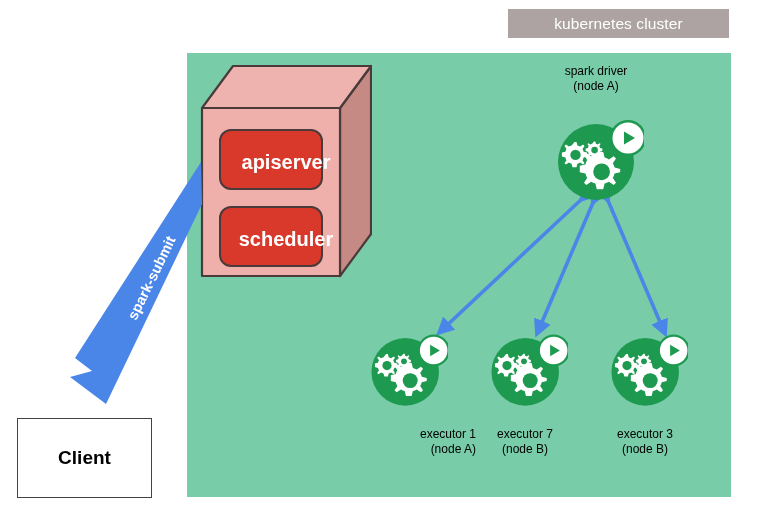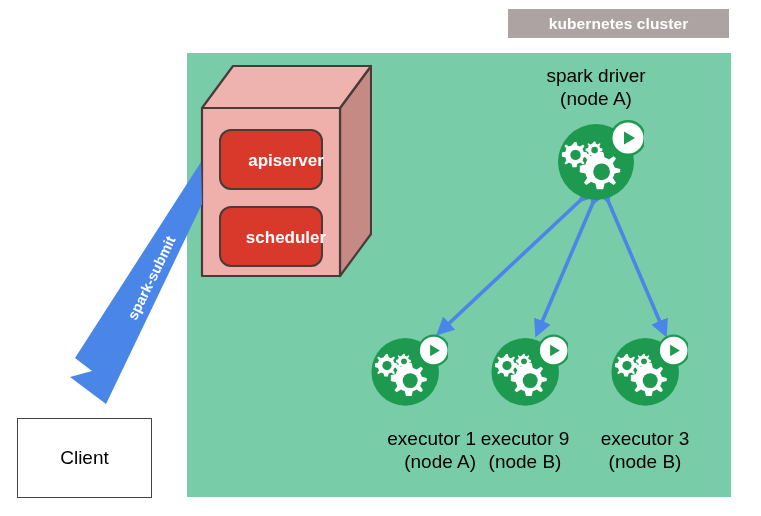--- a/index.html
+++ b/index.html
@@ -36,55 +36,56 @@
     width: 221px;
     height: 29px;
     background: #ada3a3;
     display: flex;
     align-items: center;
     justify-content: center;
   }
   #cluster-banner .banner-text {
     color: #ffffff;
     font-size: 15.5px;
-    font-weight: bold;
+    font-weight: normal;
     letter-spacing: 0.1px;
     white-space: nowrap;
   }
 
   
   #client-box {
     left: 17px;
     top: 418px;
     width: 135px;
     height: 80px;
     background: #ffffff;
     border: 1.6px solid #434343;
     display: flex;
     align-items: center;
     justify-content: center;
     box-sizing: border-box;
   }
   #client-box .client-text {
     color: #000000;
     font-size: 19px;
+    font-weight: bold;
   }
 
   
   #cube {
     left: 200px;
     top: 62px;
     width: 172px;
     height: 218px;
   }
   #cube svg { display: block; }
   .cube-label {
     position: absolute;
     color: #ffffff;
-    font-size: 17px;
+    font-size: 20px;
     font-weight: bold;
     width: 100%;
     text-align: center;
     white-space: nowrap;
   }
   #apiserver-label { left: 0; top: 89px; }
   #scheduler-label { left: 0; top: 166px; }
 
   
   #spark-submit-arrow {
@@ -113,21 +114,21 @@
     height: 516px;
     pointer-events: none;
   }
 
   
   .node-icon { }
   .node-caption {
     position: absolute;
     text-align: center;
     color: #000000;
-    font-size: 19px;
+    font-size: 12px;
     line-height: 1.22;
     white-space: nowrap;
   }
 
   #driver-caption { left: 511px; top: 64px; width: 170px; }
   #exec1-caption  { left: 336px; top: 427px; width: 140px; text-align: right; }
   #exec2-caption  { left: 455px; top: 427px; width: 140px; }
   #exec3-caption  { left: 575px; top: 427px; width: 140px; text-align: center; }
 
   #driver-icon { left: 552px; top: 116px; width: 92px; height: 90px; }
@@ -233,21 +234,21 @@
       <g fill="#ffffff">
         <path d="M42 25.5 l1.3 0 0.6 2.3 a6 6 0 0 1 1.8 0.75 l2-1.35 0.92 0.92 -1.35 2 a6 6 0 0 1 0.75 1.8 l2.3 0.6 0 1.3 0 1.3 -2.3 0.6 a6 6 0 0 1 -0.75 1.8 l1.35 2 -0.92 0.92 -2-1.35 a6 6 0 0 1 -1.8 0.75 l-0.6 2.3 -1.3 0 -1.3 0 -0.6-2.3 a6 6 0 0 1 -1.8-0.75 l-2 1.35 -0.92-0.92 1.35-2 a6 6 0 0 1 -0.75-1.8 l-2.3-0.6 0-1.3 0-1.3 2.3-0.6 a6 6 0 0 1 0.75-1.8 l-1.35-2 0.92-0.92 2 1.35 a6 6 0 0 1 1.8-0.75 z"></path>
         <circle cx="42.6" cy="34.1" r="3.3" fill="#1e9950"></circle>
       </g>
       <circle cx="76" cy="22" r="15.5" fill="#ffffff"></circle>
       <polygon points="72,15.5 83,22 72,28.5" fill="#1e9950"></polygon>
     </svg>
   </div>
 
   <div class="node-caption" id="exec2-caption">
-    <div>executor 9</div>
+    <div>executor 7</div>
     <div>(node B)</div>
   </div>
   <div class="abs node-icon" id="exec2-icon">
     <svg width="82" height="80" viewBox="0 0 92 90" xmlns="http://www.w3.org/2000/svg">
       <circle cx="44" cy="46" r="38" fill="#1e9950"></circle>
       <circle cx="76" cy="22" r="18" fill="#1e9950"></circle>
       <g fill="#ffffff">
         <path d="M48 36 l3.2 0 1.4 5.6 a14.5 14.5 0 0 1 4.3 1.8 l4.8-3.2 2.3 2.3 -3.2 4.8 a14.5 14.5 0 0 1 1.8 4.3 l5.6 1.4 0 3.2 -5.6 1.4 a14.5 14.5 0 0 1 -1.8 4.3 l3.2 4.8 -2.3 2.3 -4.8-3.2 a14.5 14.5 0 0 1 -4.3 1.8 l-1.4 5.6 -3.2 0 -3.2 0 -1.4-5.6 a14.5 14.5 0 0 1 -4.3-1.8 l-4.8 3.2 -2.3-2.3 3.2-4.8 a14.5 14.5 0 0 1 -1.8-4.3 l-5.6-1.4 0-3.2 0-3.2 5.6-1.4 a14.5 14.5 0 0 1 1.8-4.3 l-3.2-4.8 2.3-2.3 4.8 3.2 a14.5 14.5 0 0 1 4.3-1.8 l1.4-5.6 z"></path>
         <circle cx="49.6" cy="55.8" r="8.4" fill="#1e9950"></circle>
       </g>

